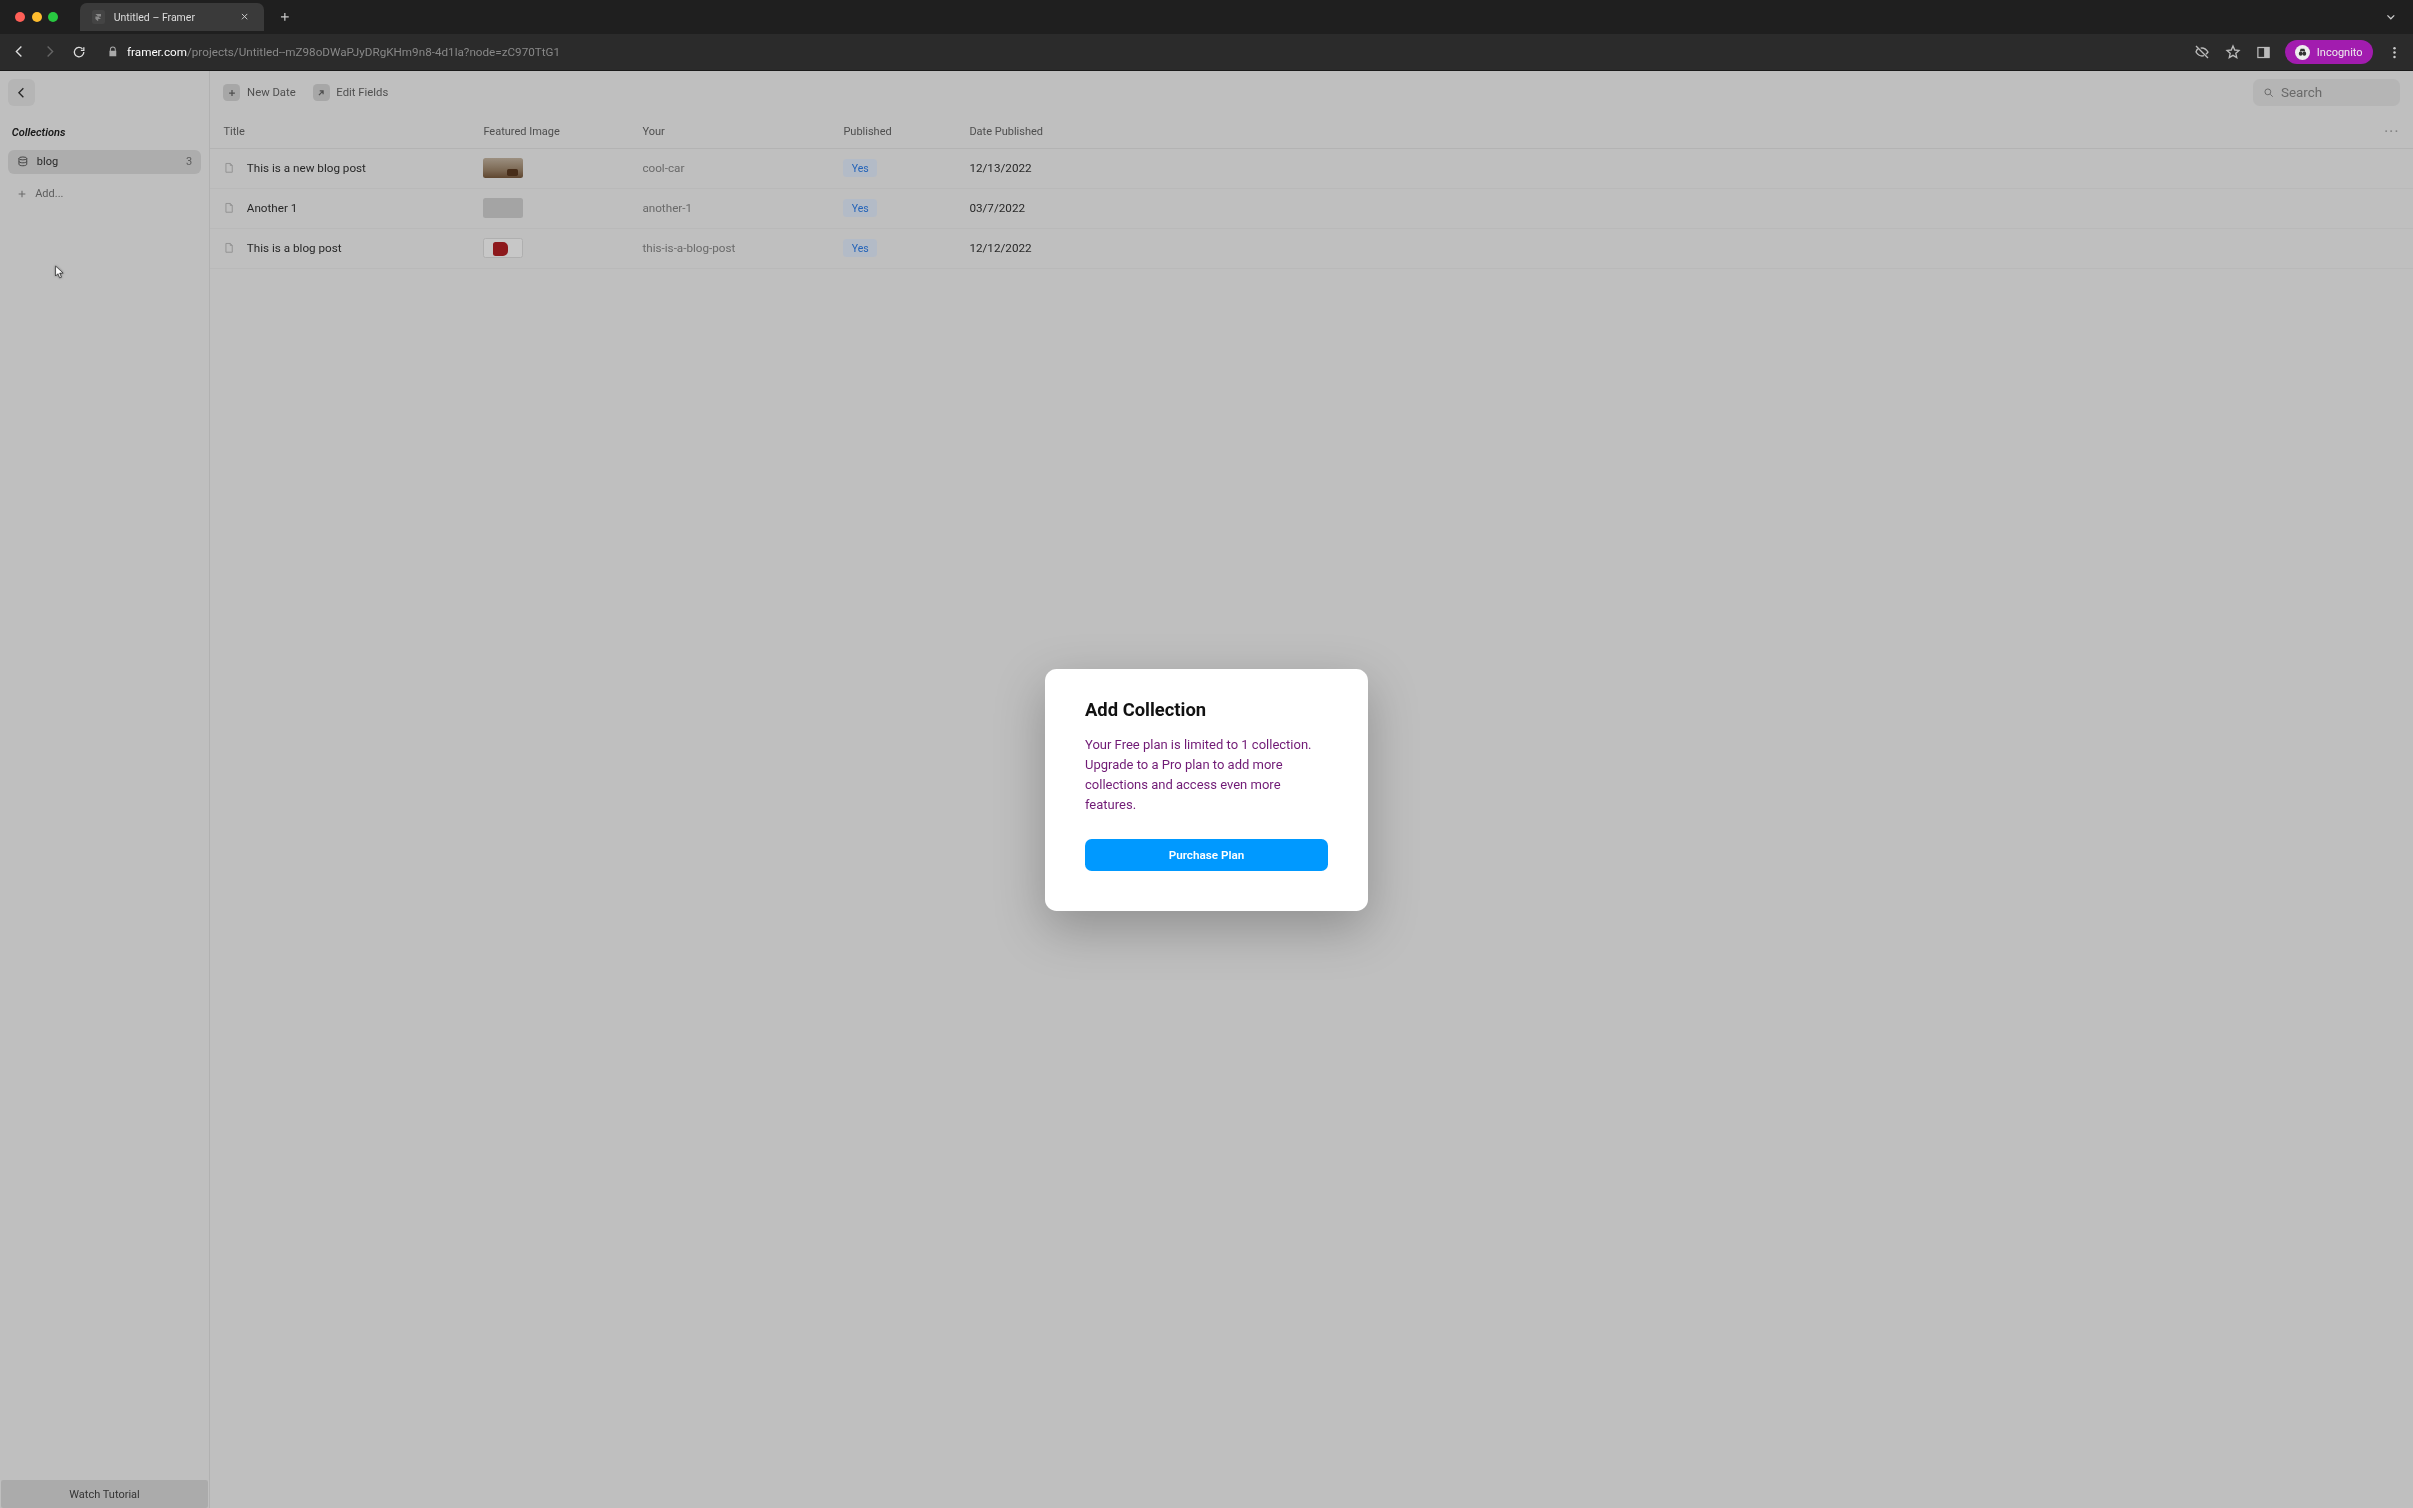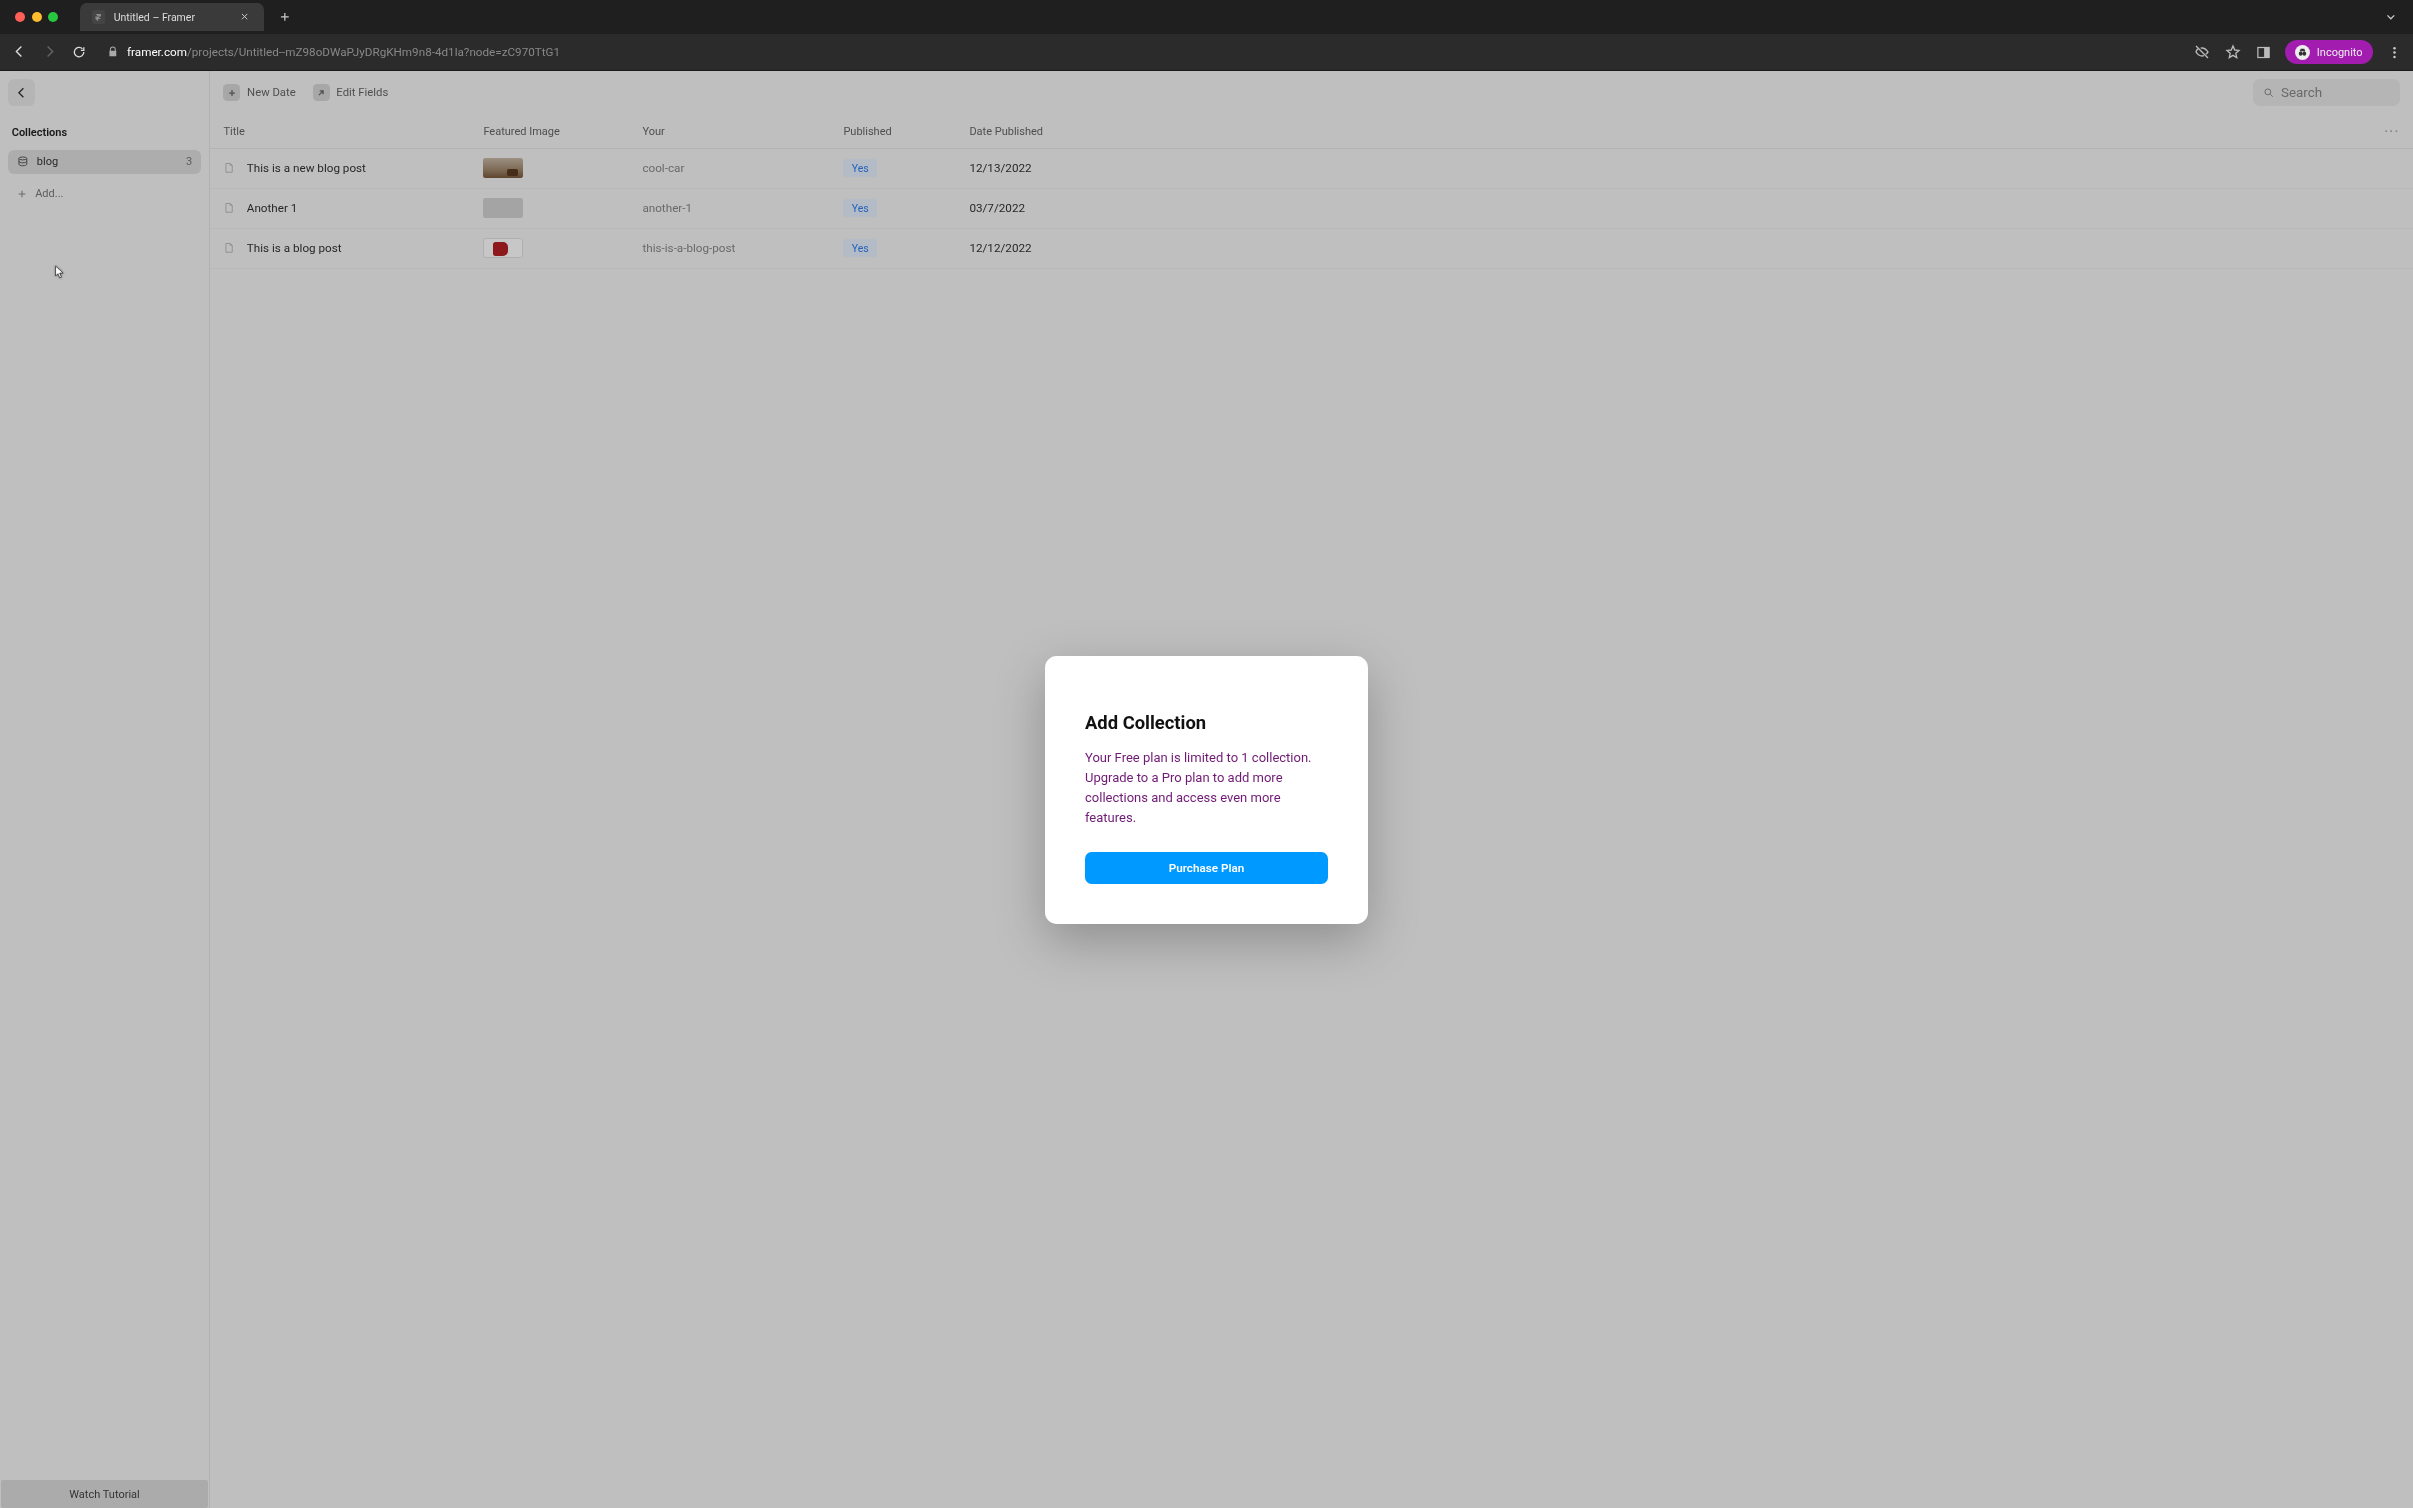--- a/index.html
+++ b/index.html
@@ -39,21 +39,21 @@
 
 .app { position: relative; width: 100%; height: calc(100% - 70px); background: #f5f5f5; }
 .dim-overlay { position: absolute; inset: 0; background: rgba(0,0,0,0.22); z-index: 10; }
 
 .app-inner { display: flex; width: 100%; height: 100%; }
 
 
 .sidebar { width: 210px; background: #f5f5f5; border-right: 0.8px solid #e3e3e3; display: flex; flex-direction: column; }
 .sidebar-top { padding: 8.4px; }
 .back-btn { width: 27px; height: 27px; background: #e8e8e8; border-radius: 5.9px; display: flex; align-items: center; justify-content: center; color: #333; cursor: pointer; }
-.sidebar-header { padding: 11.7px 11.7px 6.7px; font-size: 11px; font-weight: 600; color: #222; }
+.sidebar-header { padding: 11.7px 11.7px 6.7px; font-size: 11px; font-weight: 600; color: #222; font-style: italic; }
 .collection-item { margin: 3.4px 8.4px; padding: 5.9px 8.4px; background: #dedede; border-radius: 5.9px; display: flex; align-items: center; gap: 8.4px; font-size: 11px; color: #333; cursor: pointer; }
 .collection-item .count { margin-left: auto; color: #777; }
 .collection-icon { width: 11.7px; height: 11.7px; color: #555; }
 .add-item { margin: 3.4px 8.4px; padding: 5.9px 8.4px; display: flex; align-items: center; gap: 8.4px; font-size: 11px; color: #777; cursor: pointer; }
 .sidebar-spacer { flex: 1; }
 .tutorial-btn { margin: 1px; padding: 7.5px 10px; background: #dcdcdc; border-radius: 2px; text-align: center; font-size: 11px; color: #444; cursor: pointer; }
 
 
 .main { flex: 1; display: flex; flex-direction: column; background: #f5f5f5; }
 .toolbar { display: flex; align-items: center; gap: 17px; padding: 8.4px 13.4px; }
@@ -73,21 +73,21 @@
 .thumb.car { background: linear-gradient(180deg,#c8b9a5 0%,#a0876d 60%,#7a5a3d 100%); position: relative; }
 .thumb.car::after { content:''; position:absolute; right:5px; bottom:2.5px; width:11.7px; height:6.7px; background:#5c3a20; border-radius:1.7px; }
 .thumb.mug { background: #fff; border:0.8px solid #e0e0e0; position:relative; }
 .thumb.mug::after { content:''; position:absolute; left:8.4px; top:3.4px; width:15px; height:13.4px; background:#b52025; border-radius:2.5px 5px 5px 2.5px; }
 .slug { color: #888; }
 .badge-yes { display: inline-block; background: #e6f0ff; color: #2f80ed; font-size: 10.5px; padding: 2.5px 8.4px; border-radius: 3.4px; }
 .kebab { color: #aaa; text-align: right; font-size: 17px; letter-spacing: 0.8px; }
 
 
 .modal-wrap { position: absolute; inset: 0; display: flex; align-items: center; justify-content: center; z-index: 20; }
-.modal { background: #fff; border-radius: 11.7px; width: 323px; padding: 56px 40px 40px; box-shadow: 0 17px 50px rgba(0,0,0,0.25); }
+.modal { background: #fff; border-radius: 11.7px; width: 323px; padding: 30px 40px 40px; box-shadow: 0 17px 50px rgba(0,0,0,0.25); }
 .modal h2 { font-size: 18.4px; font-weight: 700; color: #111; margin-bottom: 15px; }
 .modal p { font-size: 13px; line-height: 1.55; color: #701a75; margin-bottom: 23.5px; }
 .modal-btn { width: 100%; background: #0099ff; color: #fff; text-align: center; padding: 9.2px 0; border-radius: 6.7px; font-size: 11.7px; font-weight: 600; cursor: pointer; }
 
 
 .cursor { position: absolute; left: 55px; top: 194px; z-index: 30; width: 11.7px; height: 15px; pointer-events: none; }
 .cursor svg { filter: drop-shadow(0 0.8px 0.8px rgba(0,0,0,0.5)); }
 
 svg { display: block; }
 </style>

